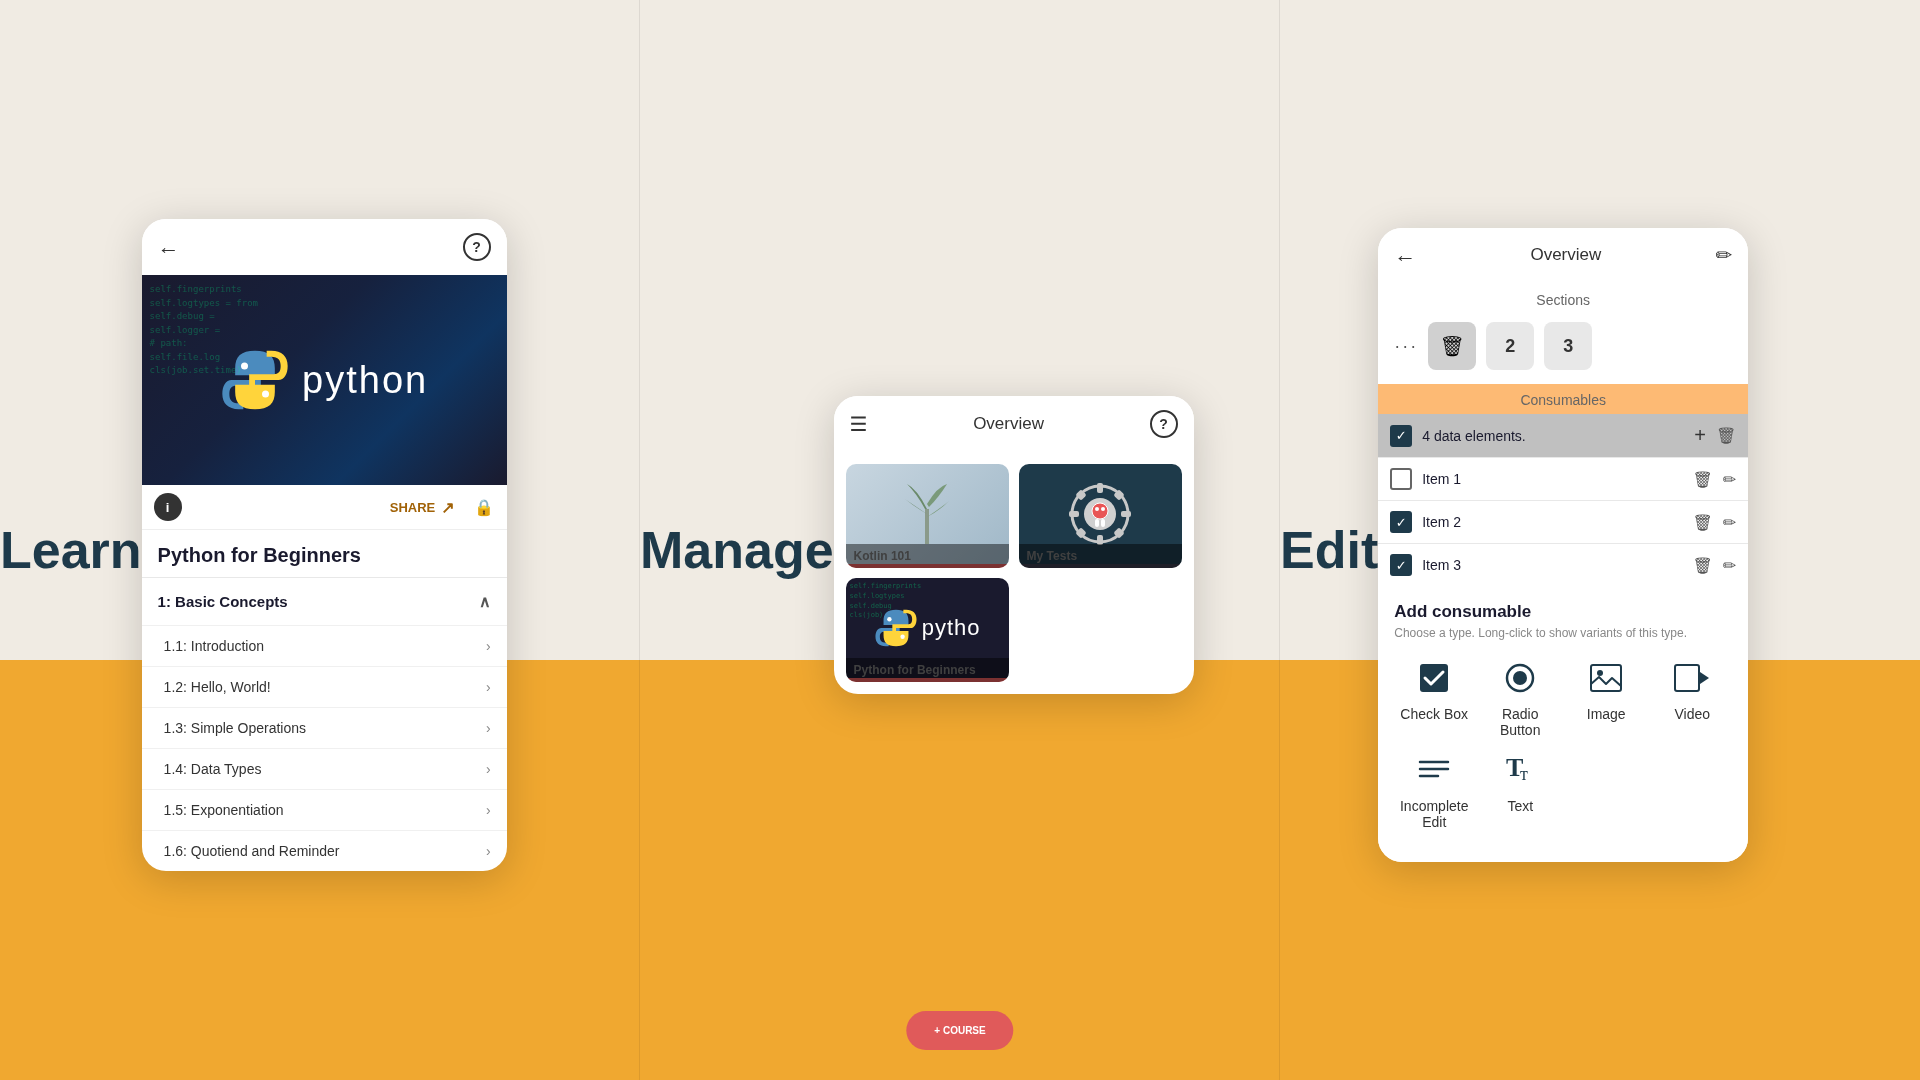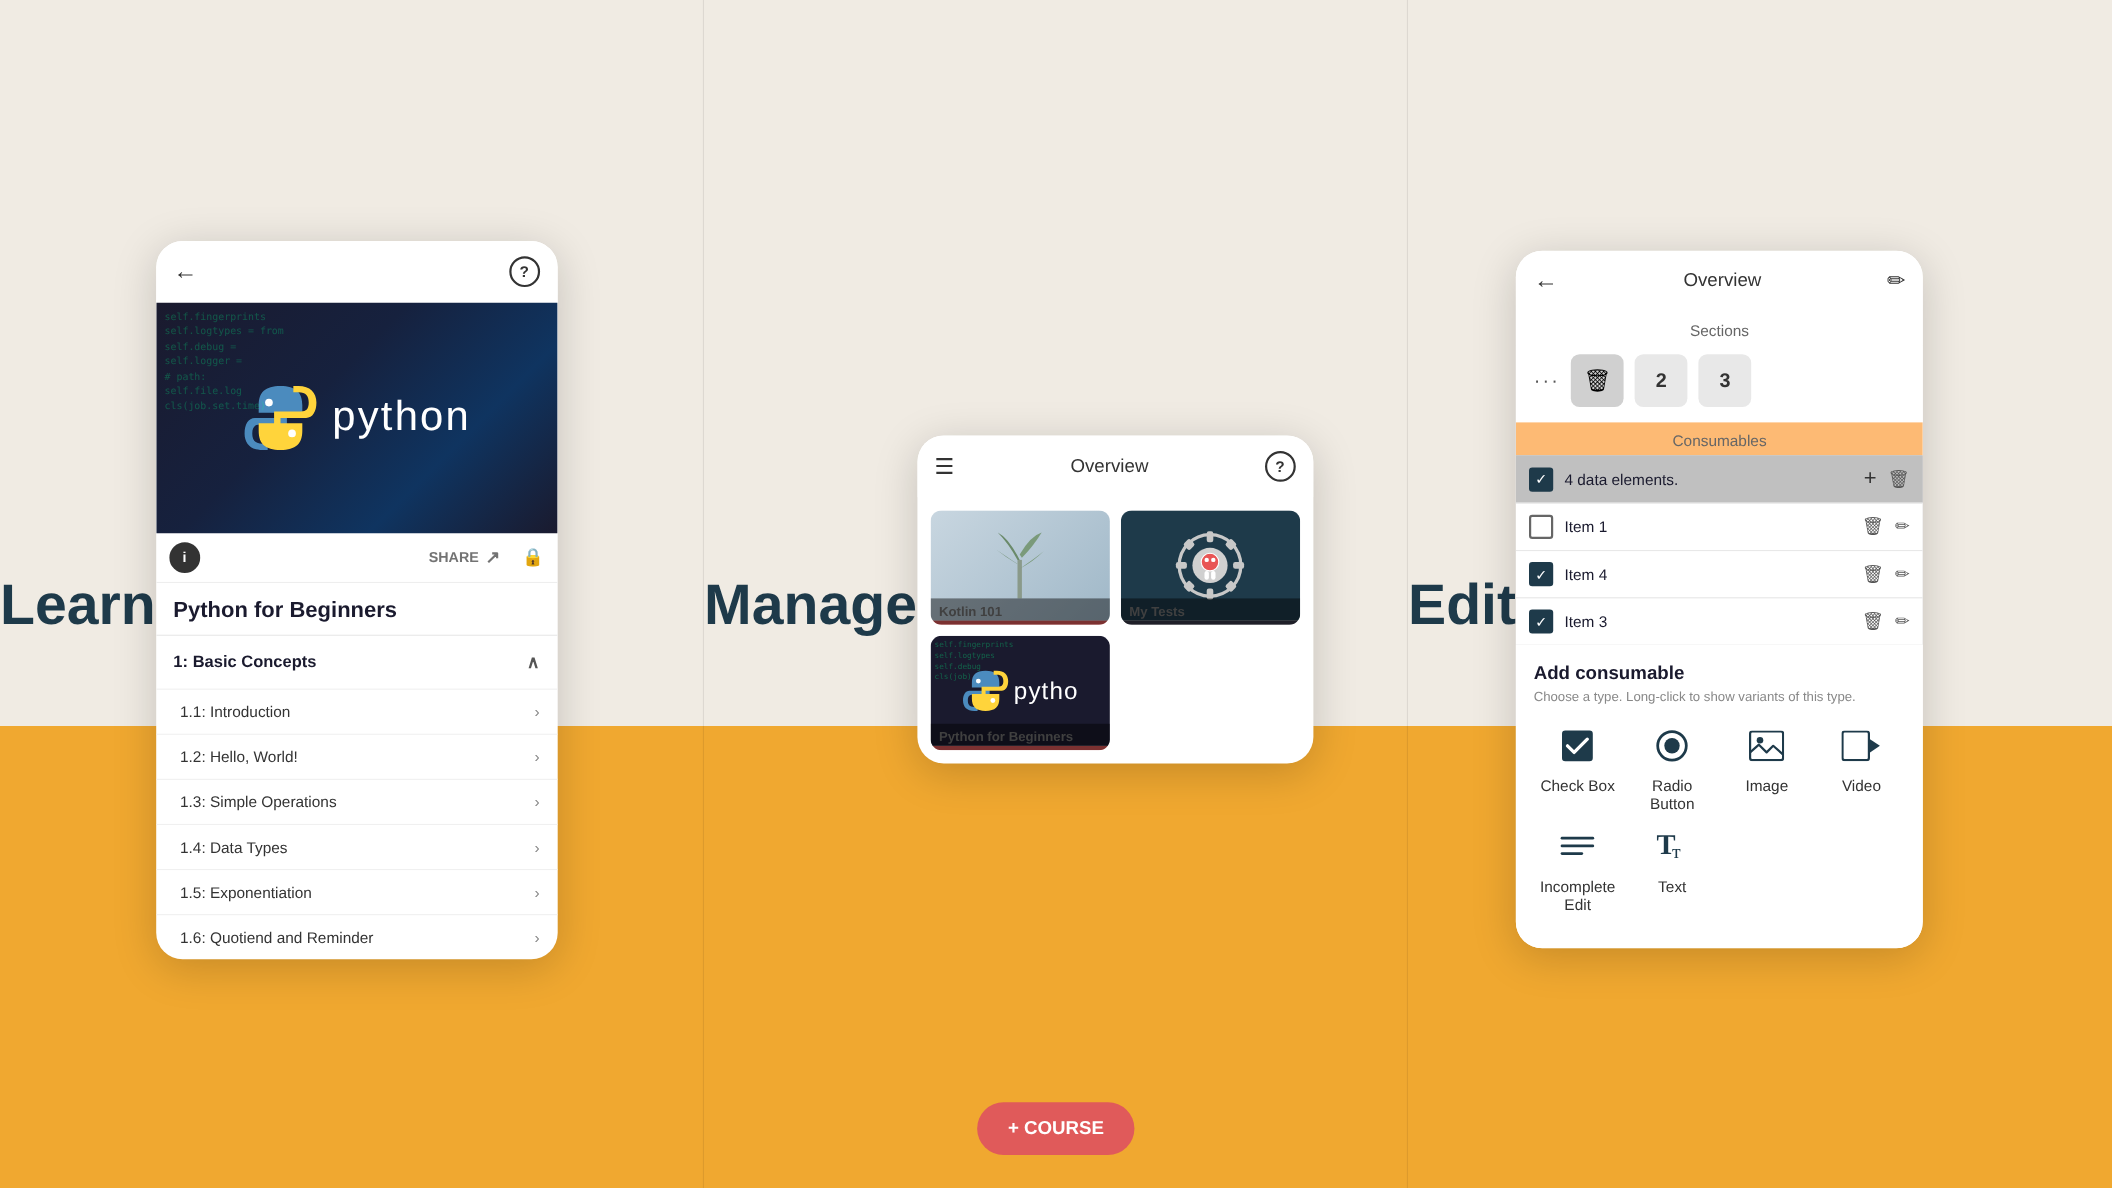--- a/index.html
+++ b/index.html
@@ -147,21 +147,21 @@
       font-size: 13px;
       font-weight: bold;
       cursor: pointer;
     }
     .share-btn {
       display: flex;
       align-items: center;
       gap: 6px;
       font-size: 13px;
       font-weight: 600;
-      color: #737373;
+      color: #a16207;
       cursor: pointer;
       margin-left: auto;
     }
     .share-icon { font-size: 16px; }
     .lock-icon { font-size: 16px; color: #333; cursor: pointer; }
 
     .course-title {
       padding: 14px 16px 10px;
       font-size: 20px;
       font-weight: 700;
@@ -261,21 +261,21 @@
 
     .add-course-btn {
       display: flex;
       align-items: center;
       gap: 8px;
       background: #e05a5a;
       color: #fff;
       border: none;
       border-radius: 24px;
       padding: 14px 28px;
-      font-size: 17px;
+      font-size: 10px;
       font-weight: 700;
       cursor: pointer;
       position: absolute;
       bottom: 30px;
       left: 50%;
       transform: translateX(-50%);
       z-index: 3;
       white-space: nowrap;
     }
 
@@ -671,21 +671,21 @@
 
       <div class="consumable-item-row">
         <div class="check-empty"></div>
         <span class="consumable-text">Item 1</span>
         <span class="trash-btn">🗑</span>
         <span class="pencil-btn">✏</span>
       </div>
 
       <div class="consumable-item-row">
         <div class="check-filled">✓</div>
-        <span class="consumable-text">Item 4</span>
+        <span class="consumable-text">Item 2</span>
         <span class="trash-btn">🗑</span>
         <span class="pencil-btn">✏</span>
       </div>
 
       <div class="consumable-item-row">
         <div class="check-filled">✓</div>
         <span class="consumable-text">Item 3</span>
         <span class="trash-btn">🗑</span>
         <span class="pencil-btn">✏</span>
       </div>

